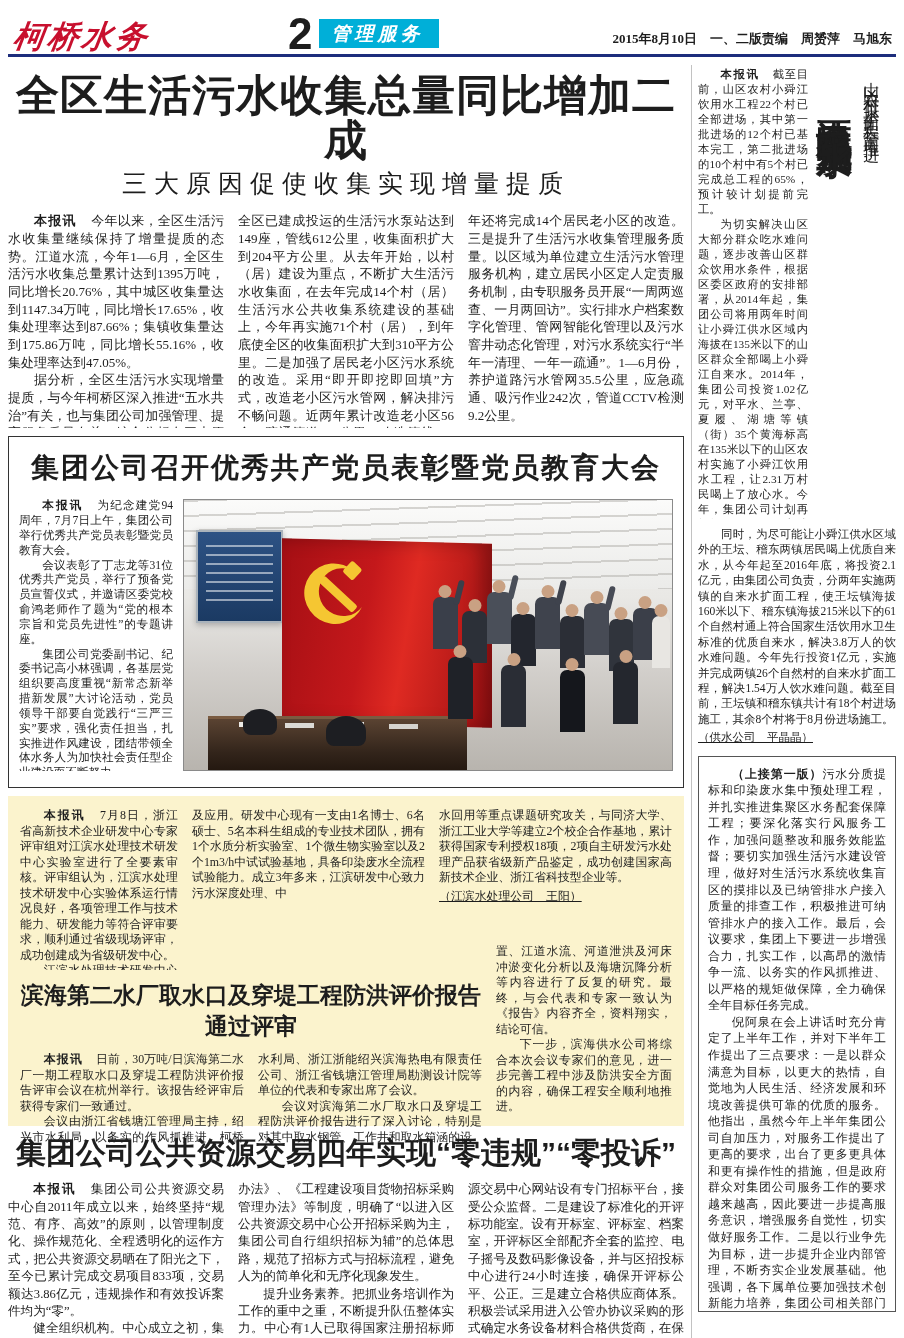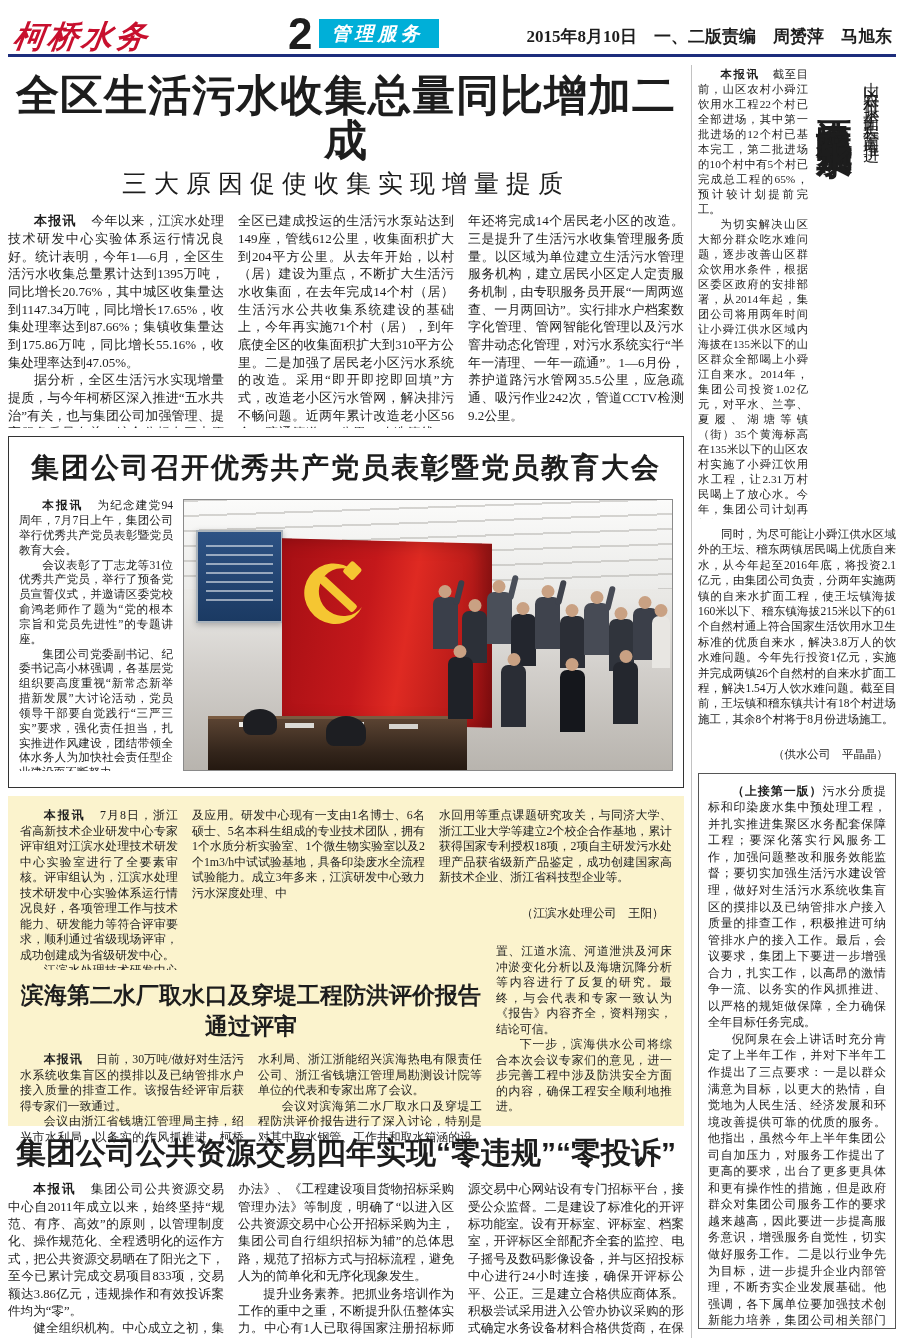--- a/index.html
+++ b/index.html
@@ -5,34 +5,34 @@
   html,body{margin:0;padding:0;background:#ffffff;}
   body{width:904px;height:1338px;overflow:hidden;font-family:"Liberation Serif","DejaVu Serif",serif;color:#1d1d1d;}
   .page{box-sizing:border-box;width:904px;height:1338px;padding:6px 8px 0 8px;position:relative;}
 
   
   .masthead{height:46px;display:flex;align-items:flex-end;border-bottom:3px solid #1d2d7c;padding-bottom:2px;}
   .logo{font-size:31px;font-weight:bold;font-style:italic;color:#c8102e;letter-spacing:3px;transform:skewX(-8deg);line-height:1;padding-left:6px;}
   .pagegroup{display:flex;align-items:center;gap:7px;margin-left:138px;}
   .pagenum{font-family:"Liberation Sans","DejaVu Sans",sans-serif;font-weight:900;font-size:44px;line-height:.85;}
   .section-badge{background:#00afd8;color:#fff;font-family:"Liberation Sans","DejaVu Sans",sans-serif;font-weight:bold;font-style:italic;font-size:19px;letter-spacing:4px;padding:5px 16px 5px 12px;line-height:1;}
-  .dateline{margin-left:auto;font-weight:bold;font-size:17px;padding:0 4px 4px 0;}
+  .dateline{margin-left:auto;font-weight:bold;font-size:13px;padding:0 4px 4px 0;}
 
   
   .cols{display:flex;gap:7px;margin-top:8px;}
   .col-left{width:676px;}
   .col-right{width:198px;border-left:1px solid #c2c2c2;padding-left:6px;}
 
   
   p{margin:0;text-align:justify;font-size:13px;line-height:1.36;}
   .ind{text-indent:2em;}
   .cont{text-indent:0;}
   b.lt{letter-spacing:1px;}
   b.lt::after{content:"　";}
-  .byline{text-align:right;padding-right:8px;margin-top:20px;font-size:12.3px;}
+  .byline{padding-right:8px;margin-top:3px;font-size:12.3px;text-decoration:underline;}
 
   
   .lead h1{font-family:"Liberation Sans","DejaVu Sans",sans-serif;font-weight:900;font-size:43px;text-align:center;margin:8px 0 4px 0;letter-spacing:1px;line-height:1.05;}
   .lead h2{font-weight:400;font-size:25px;text-align:center;margin:2px 0 12px 0;letter-spacing:7px;}
   .threecol{display:flex;gap:14px;}
   .tcol{flex:1;height:216px;overflow:hidden;}
 
   
   .party-box{border:1px solid #333;margin-top:8px;padding:8px 10px;height:352px;box-sizing:border-box;}
   .party-box h3{font-size:28px;font-weight:900;text-align:center;margin:4px 0 12px 0;letter-spacing:2px;font-family:"Liberation Serif","DejaVu Serif",serif;}
@@ -106,21 +106,21 @@
 
   <div class="cols">
 
     <div class="col-left">
 
       <article class="lead">
         <h1>全区生活污水收集总量同比增加二成</h1>
         <h2>三大原因促使收集实现增量提质</h2>
         <div class="threecol">
           <div class="tcol">
-            <p class="ind"><b class="lt">本报讯</b><span>今年以来，江滨水处理技术研发中心实验体系运行情况良好。统计表明，今年1—6月，全区生活污水收集总量累计达到1395万吨，同比增长20.76%，其中城区收集量达到1147.34万吨，同比增长17.65%，收集处理率达到87.66%；集镇收集量达到175.86万吨，同比增长55.16%，收集处理率达到47.05%。</span></p>
+            <p class="ind"><b class="lt">本报讯</b><span>今年以来，全区生活污水收集量继续保持了增量提质的态势。江道水流，今年1—6月，全区生活污水收集总量累计达到1395万吨，同比增长20.76%，其中城区收集量达到1147.34万吨，同比增长17.65%，收集处理率达到87.66%；集镇收集量达到175.86万吨，同比增长55.16%，收集处理率达到47.05%。</span></p>
             <p class="ind">据分析，全区生活污水实现增量提质，与今年柯桥区深入推进“五水共治”有关，也与集团公司加强管理、提高服务质量有关。综合分析有三大原因：一是加快推进了生活污水收集系统建设。目前，</p>
           </div>
           <div class="tcol">
             <p class="cont">全区已建成投运的生活污水泵站达到149座，管线612公里，收集面积扩大到204平方公里。从去年开始，以村（居）建设为重点，不断扩大生活污水收集面，在去年完成14个村（居）生活污水公共收集系统建设的基础上，今年再实施71个村（居），到年底使全区的收集面积扩大到310平方公里。二是加强了居民老小区污水系统的改造。采用“即开即挖即回填”方式，改造老小区污水管网，解决排污不畅问题。近两年累计改造老小区56个，疏通管道282公里，改造管线217公里，窨井29893只，化粪池886座，受益住户达到3.36万户。今</p>
           </div>
           <div class="tcol">
             <p class="cont">年还将完成14个居民老小区的改造。三是提升了生活污水收集管理服务质量。以区域为单位建立生活污水管理服务机构，建立居民小区定人定责服务机制，由专职服务员开展“一周两巡查、一月两回访”。实行排水户档案数字化管理、管网智能化管理以及污水窨井动态化管理，对污水系统实行“半年一清理、一年一疏通”。1—6月份，养护道路污水管网35.5公里，应急疏通、吸污作业242次，管道CCTV检测9.2公里。</p>
             <p class="byline">（排水公司　鲁华丽）</p>
           </div>
         </div>
@@ -184,21 +184,21 @@
               </div>
             </div>
           </div>
         </article>
 
         <article class="yb">
           <div class="yb-main">
             <h3>滨海第二水厂取水口及穿堤工程防洪评价报告通过评审</h3>
             <div class="twocol">
               <div>
-                <p class="ind"><b class="lt">本报讯</b><span>日前，30万吨/做好对生活污水系统收集盲区的摸排以及已纳管排水户接入质量的排查工作。该报告经评审后获得专家们一致通过。</span></p>
+                <p class="ind"><b class="lt">本报讯</b><span>日前，30万吨/日滨海第二水厂一期工程取水口及穿堤工程防洪评价报告评审会议在杭州举行。该报告经评审后获得专家们一致通过。</span></p>
                 <p class="ind">会议由浙江省钱塘江管理局主持，绍兴市水利局、以务实的作风抓推进、柯桥区</p>
               </div>
               <div>
                 <p class="cont">水利局、浙江浙能绍兴滨海热电有限责任公司、浙江省钱塘江管理局勘测设计院等单位的代表和专家出席了会议。</p>
                 <p class="ind">会议对滨海第二水厂取水口及穿堤工程防洪评价报告进行了深入讨论，特别是对其中取水钢管、工作井和取水箱涵的设</p>
               </div>
             </div>
           </div>
           <div class="yb-side">
             <p class="cont">置、江道水流、河道泄洪及河床冲淤变化分析以及海塘沉降分析等内容进行了反复的研究。最终，与会代表和专家一致认为《报告》内容齐全，资料翔实，结论可信。</p>

